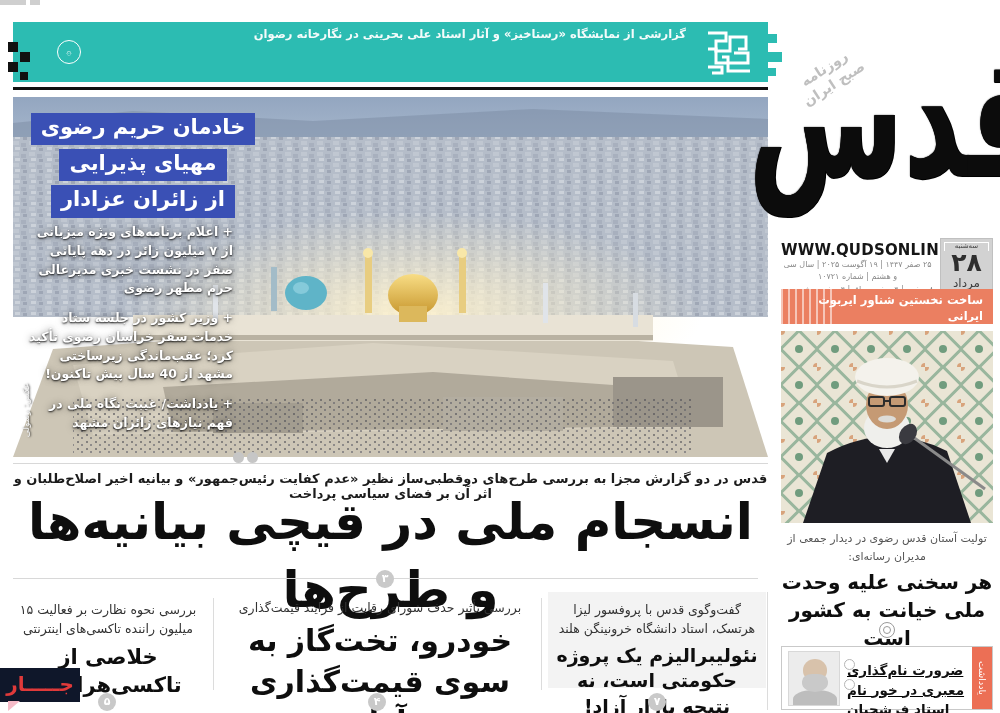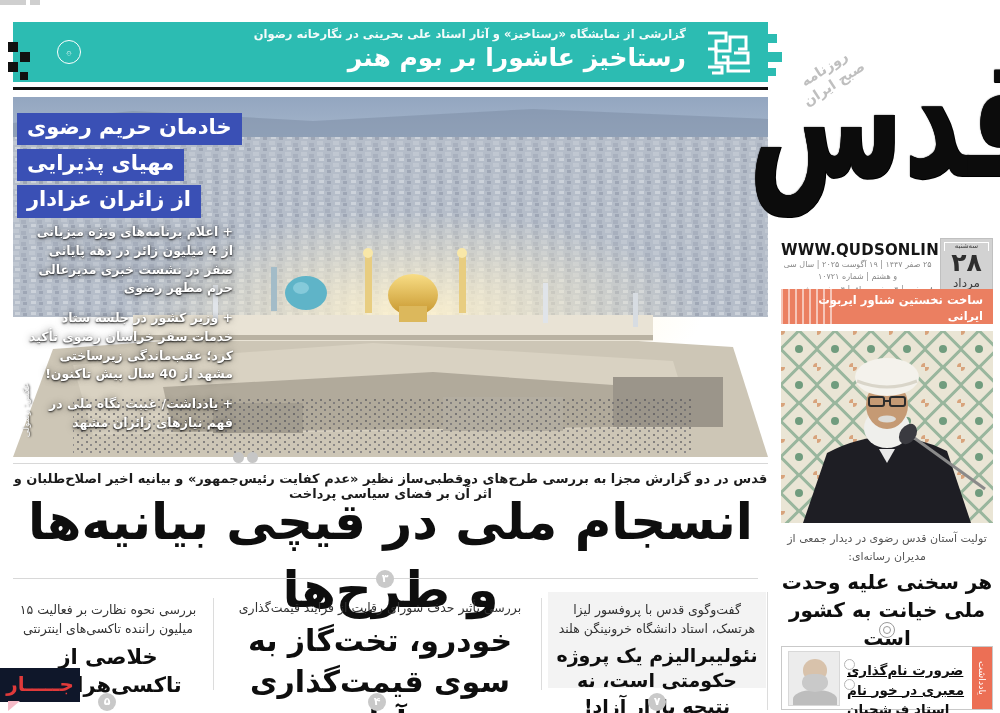--- a/index.html
+++ b/index.html
@@ -19,21 +19,21 @@
   .kufic{position:absolute;right:14px;top:5px;width:50px;height:50px;}
   .teal-outpix{position:absolute;background:#2cbcb2;}
   .blackpix{position:absolute;background:#111;width:10px;height:10px;}
   .banner-logo-circle{position:absolute;left:44px;top:18px;width:24px;height:24px;border:1.6px solid #fff;
         border-radius:50%;color:#fff;font-size:9px;text-align:center;line-height:22px;}
   .black-rule{position:absolute;left:13px;top:87px;width:755px;height:3px;background:#111;}
 
   
   .photo{position:absolute;left:13px;top:97px;width:755px;height:360px;overflow:hidden;}
   .photo svg{display:block;}
-  .photo-headline{position:absolute;left:4px;top:14px;width:252px;text-align:left;}
+  .photo-headline{position:absolute;left:4px;top:14px;width:252px;text-align:center;}
   .photo-headline .hl-line{display:inline-block;background:#3a50b5;color:#fff;font-weight:bold;
         font-size:21px;line-height:1.2;padding:2px 10px 5px;margin:2px 0;}
   .photo-bullets{position:absolute;left:8px;top:126px;width:212px;color:#fff;font-size:12.5px;
         font-weight:bold;text-align:right;line-height:1.5;
         text-shadow:0 1px 2px rgba(0,0,0,.9),0 0 7px rgba(0,0,0,.55);}
   .photo-bullets .bullet{margin-bottom:11px;}
   .photo-credit{position:absolute;left:-14px;top:308px;color:#f4f4f4;font-size:9px;
         transform:rotate(-90deg);text-shadow:0 1px 2px rgba(0,0,0,.8);white-space:nowrap;}
 
   
@@ -109,21 +109,20 @@
 <body>
 
 <div id="page">
 
   <div class="corner-mark" style="left:0;width:26px;"></div>
   <div class="corner-mark" style="left:30px;width:10px;"></div>
 
   <div class="teal-banner">
     <div class="banner-text fa">
       <div class="banner-kicker">گزارشی از نمایشگاه «رستاخیز» و آثار استاد علی بحرینی در نگارخانه رضوان</div>
-      <div class="banner-headline">رستاخیز عاشورا بر بوم هنر</div>
     </div>
     <div class="kufic">
       <svg width="50" height="50" viewBox="0 0 50 50">
         <path d="M4 6 h18 v8 h-10 v10 h14 v-14 h16 v12 h-8" fill="none" stroke="#fff" stroke-width="3"></path>
         <path d="M4 22 h8 v14 h12 v-6 h-6 M30 26 h14 v10 h-20 v8 h22 M4 40 h14 v6 h-10" fill="none" stroke="#fff" stroke-width="3"></path>
       </svg>
     </div>
     <div class="banner-logo-circle">۞</div>
   </div>
 
@@ -198,21 +197,21 @@
       <rect x="600" y="280" width="110" height="50" fill="#9b958a"></rect>
 
       <rect x="60" y="300" width="620" height="58" fill="url(#crowd)" opacity="0.75"></rect>
     </svg>
     <div class="photo-headline fa">
       <div><span class="hl-line">خادمان حریم رضوی</span></div>
       <div><span class="hl-line">مهیای پذیرایی</span></div>
       <div><span class="hl-line">از زائران عزادار</span></div>
     </div>
     <div class="photo-bullets fa">
-      <div class="bullet">+ اعلام برنامه‌های ویژه میزبانی از 4 میلیون زائر در دهه پایانی صفر در نشست خبری مدیرعالی حرم مطهر رضوی</div>
+      <div class="bullet">+ اعلام برنامه‌های ویژه میزبانی از ۷ میلیون زائر در دهه پایانی صفر در نشست خبری مدیرعالی حرم مطهر رضوی</div>
       <div class="bullet">+ وزیر کشور در جلسه ستاد خدمات سفر خراسان رضوی تأکید کرد؛ عقب‌ماندگی زیرساختی مشهد از 40 سال پیش تاکنون!</div>
       <div class="bullet">+ یادداشت/ غیبت نگاه ملی در فهم نیازهای زائران مشهد</div>
     </div>
     <div class="photo-credit fa">عکس: رسولی</div>
   </div>
 
   <div class="lead-divider"></div>
   <div class="mini-circle" style="left:233px;top:452px;"></div>
   <div class="mini-circle" style="left:247px;top:452px;"></div>
   <div class="lead-kicker fa">قدس در دو گزارش مجزا به بررسی طرح‌های دوقطبی‌ساز نظیر «عدم کفایت رئیس‌جمهور» و بیانیه اخیر اصلاح‌طلبان و اثر آن بر فضای سیاسی پرداخت</div>

